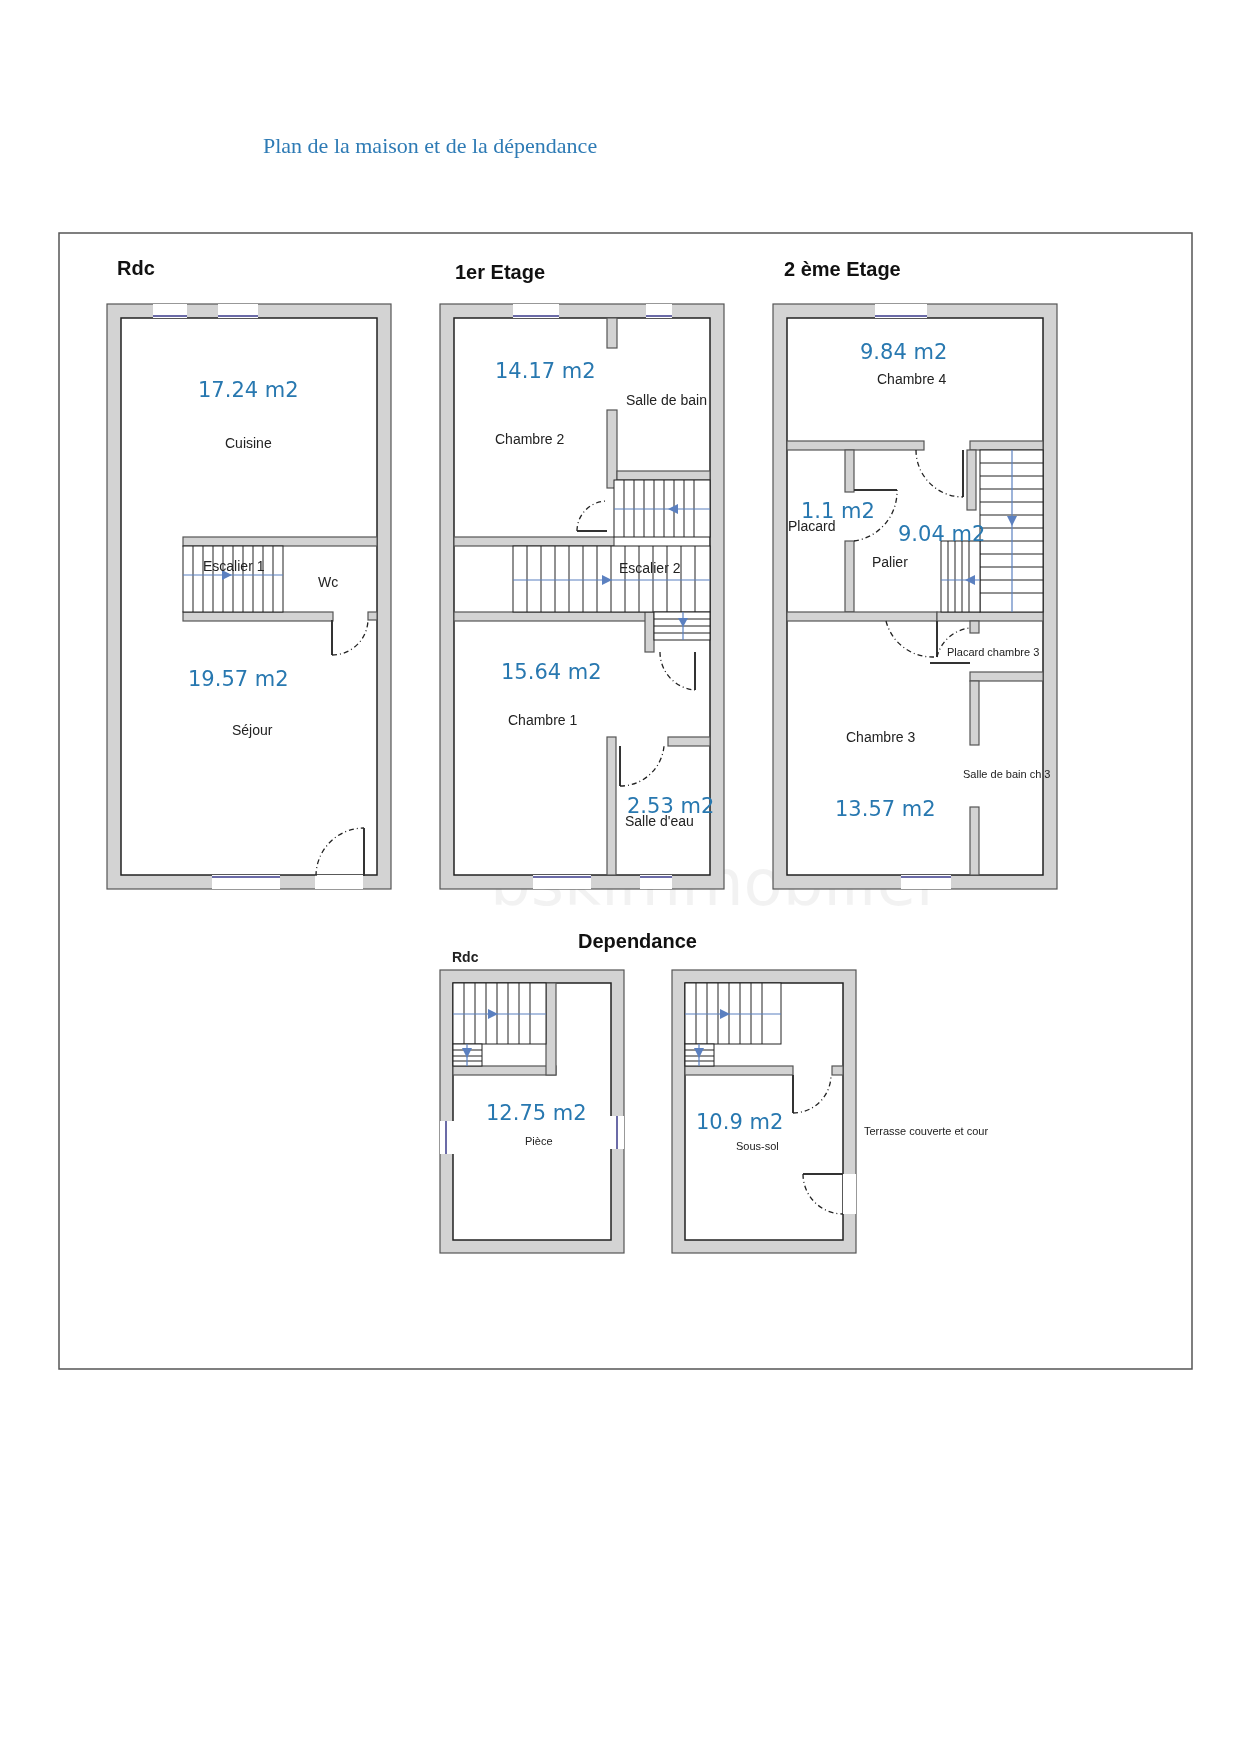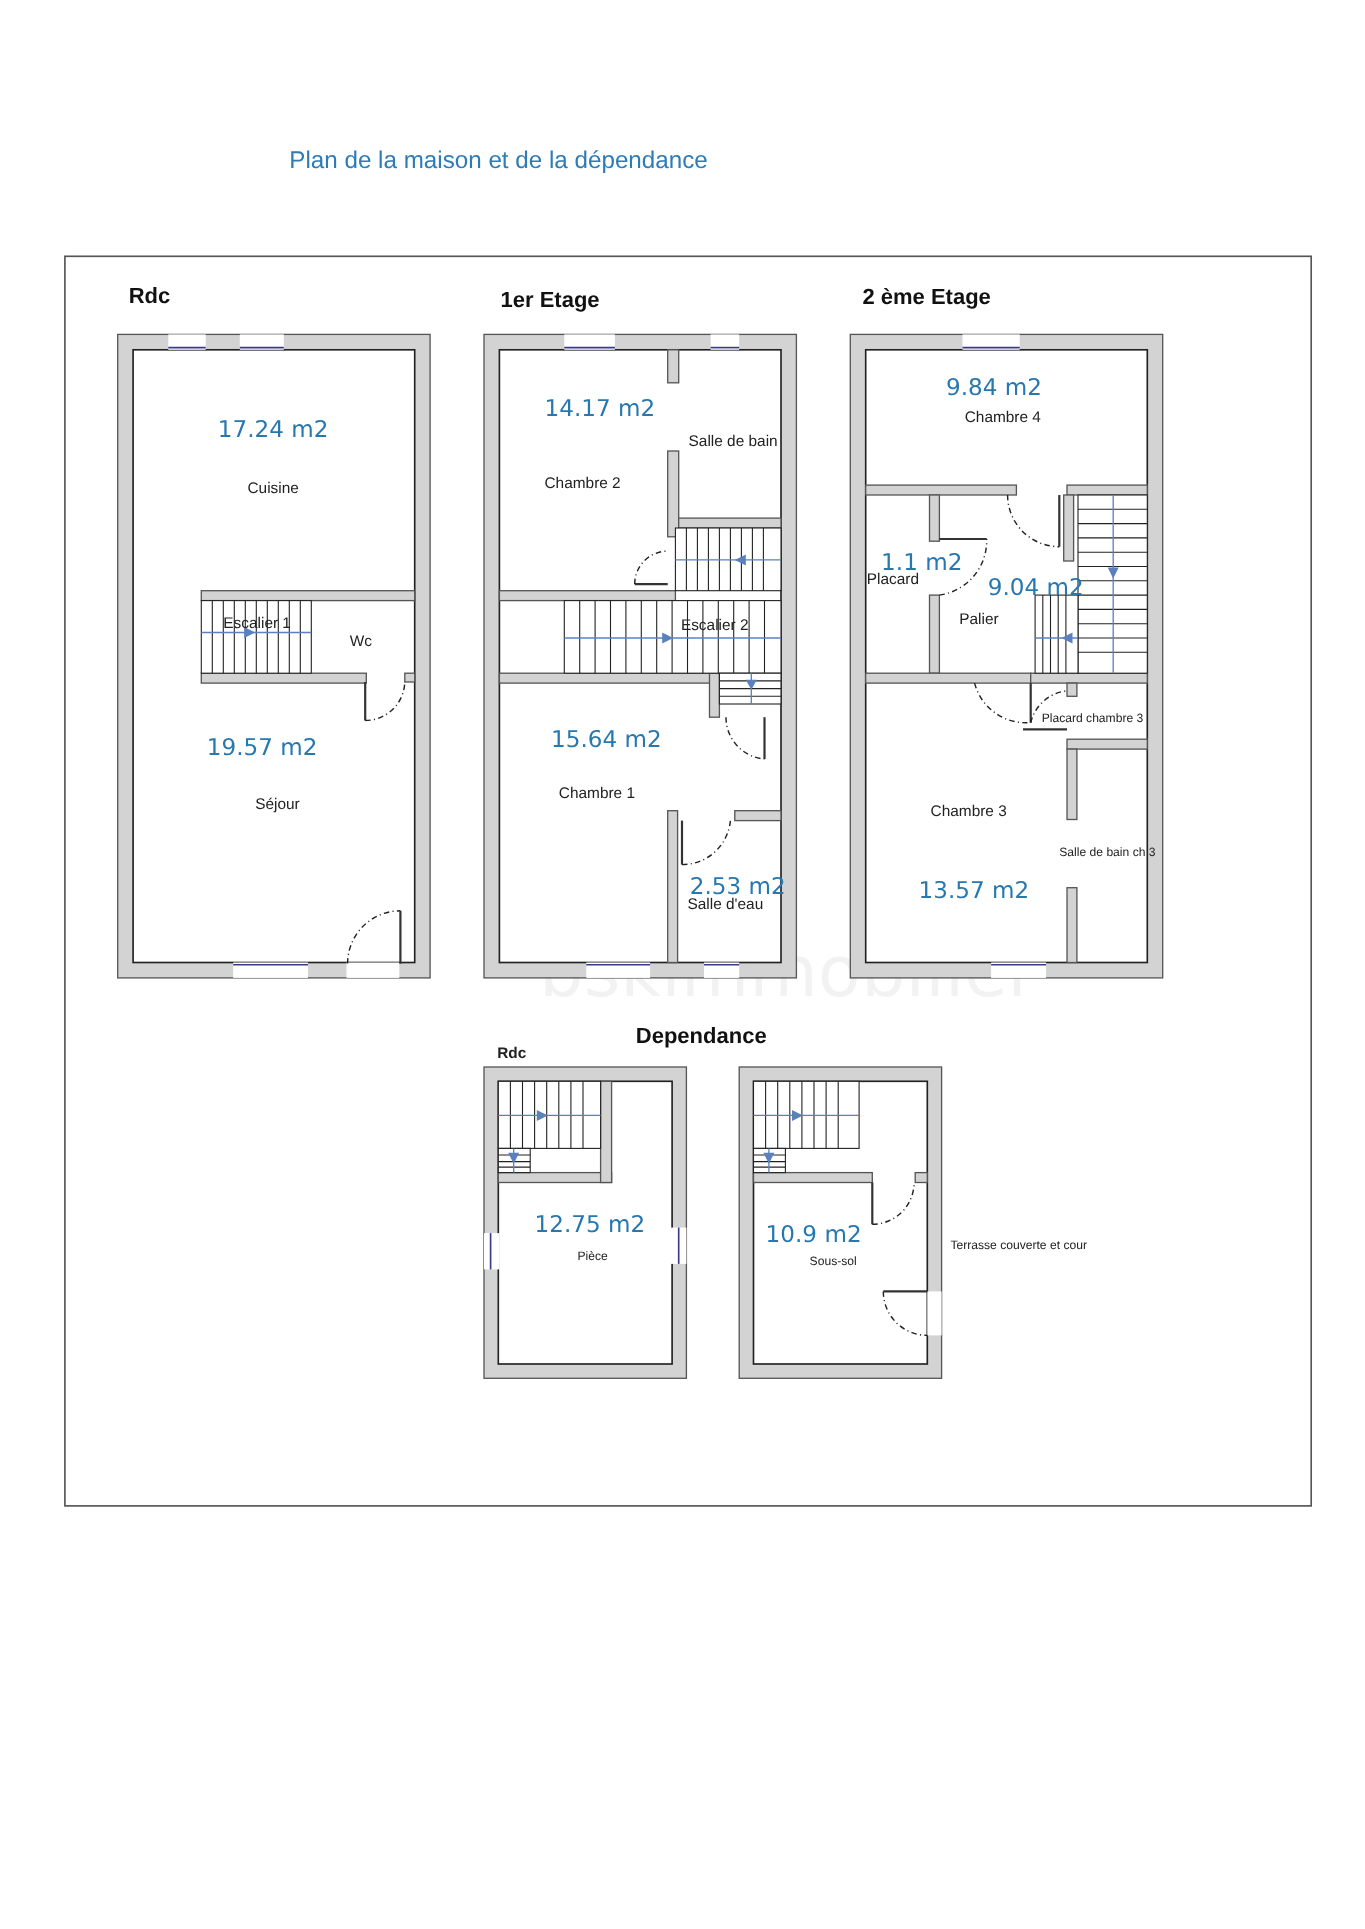--- a/index.html
+++ b/index.html
@@ -1,17 +1,17 @@
 <!DOCTYPE html>
 <html><head>
 <meta charset="utf-8">
 <style>
   html, body { margin: 0; padding: 0; background: #ffffff; }
   body { width: 1241px; height: 1754px; position: relative; overflow: hidden; font-family: "Liberation Sans", sans-serif; }
-  .doc-title { position: absolute; left: 263px; top: 133px; font-family: Liberation Sans, sans-serif; font-size: 22px; color: #2e7bb5; white-space: nowrap; }
+  .doc-title { position: absolute; left: 263px; top: 133px; font-family: Liberation Serif, serif; font-size: 22px; color: #2e7bb5; white-space: nowrap; }
   svg#plan { position: absolute; left: 0; top: 0; }
   .wall { fill: #d3d3d3; stroke: #555555; stroke-width: 1.2; }
   .inner { fill: #ffffff; stroke: #222222; stroke-width: 1.5; }
   .win { stroke: #3a3a8a; stroke-width: 1.5; fill: none; }
   .stair { stroke: #222; stroke-width: 1; fill: #fff; }
   .arrow-line { stroke: #5b80c0; stroke-width: 1.2; }
   .arrow-head { fill: #5b80c0; }
   .door-arc { stroke: #222; stroke-width: 1.3; fill: none; stroke-dasharray: 5 3 1 3; }
   .door-leaf { stroke: #333; stroke-width: 2; fill: none; }
   .floor-label { font-family: "Liberation Sans", sans-serif; font-weight: bold; font-size: 20px; fill: #111; }

